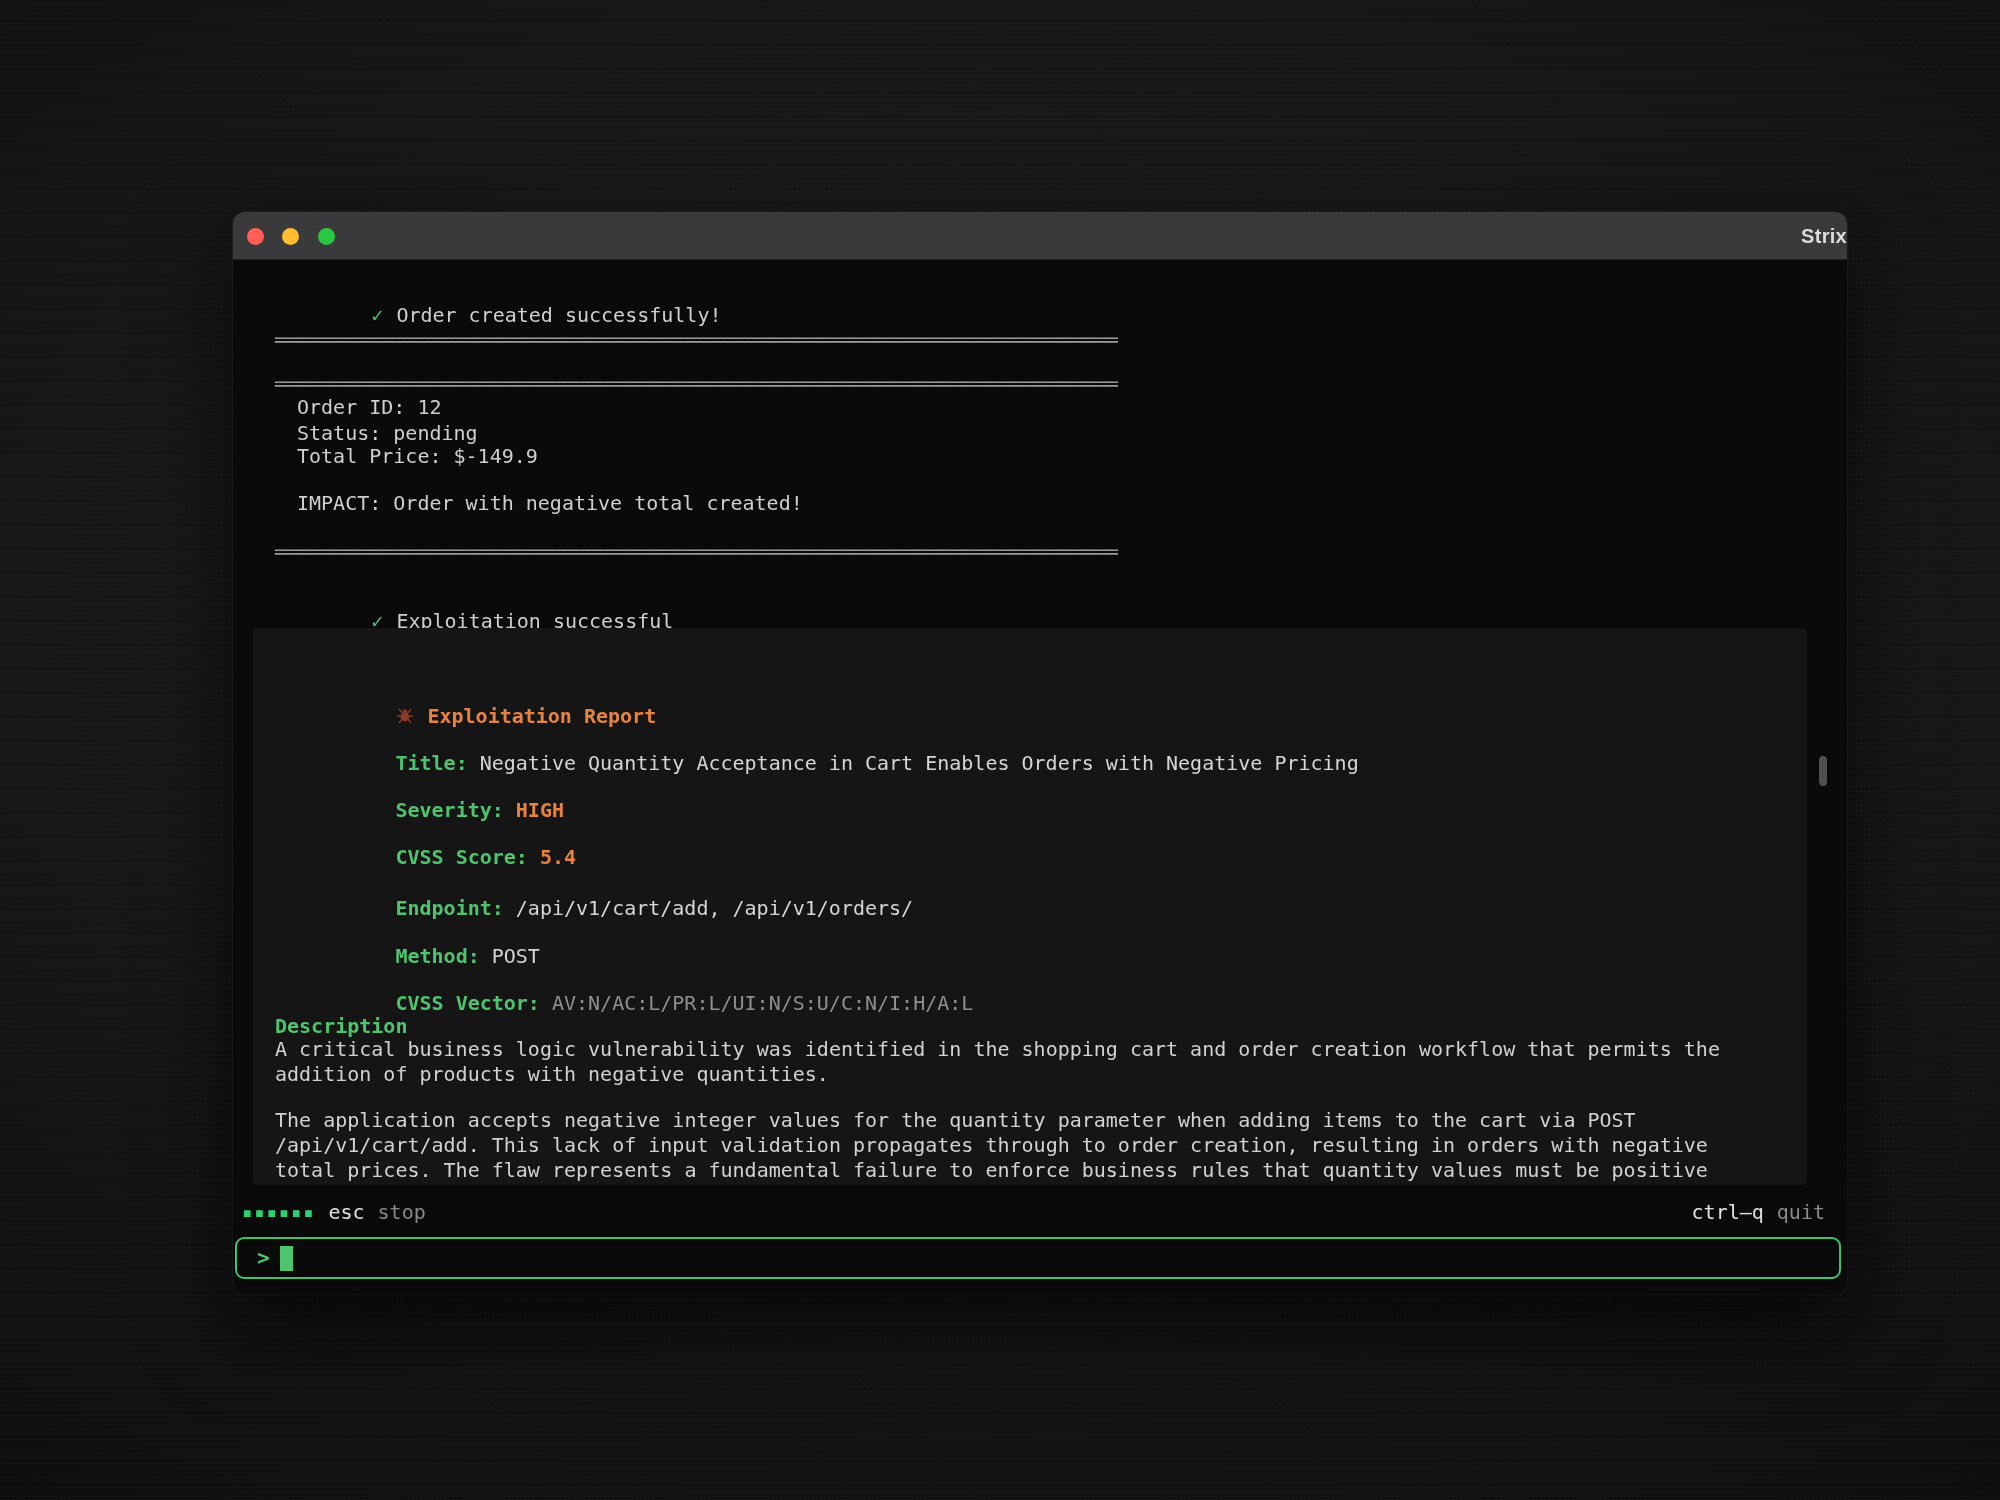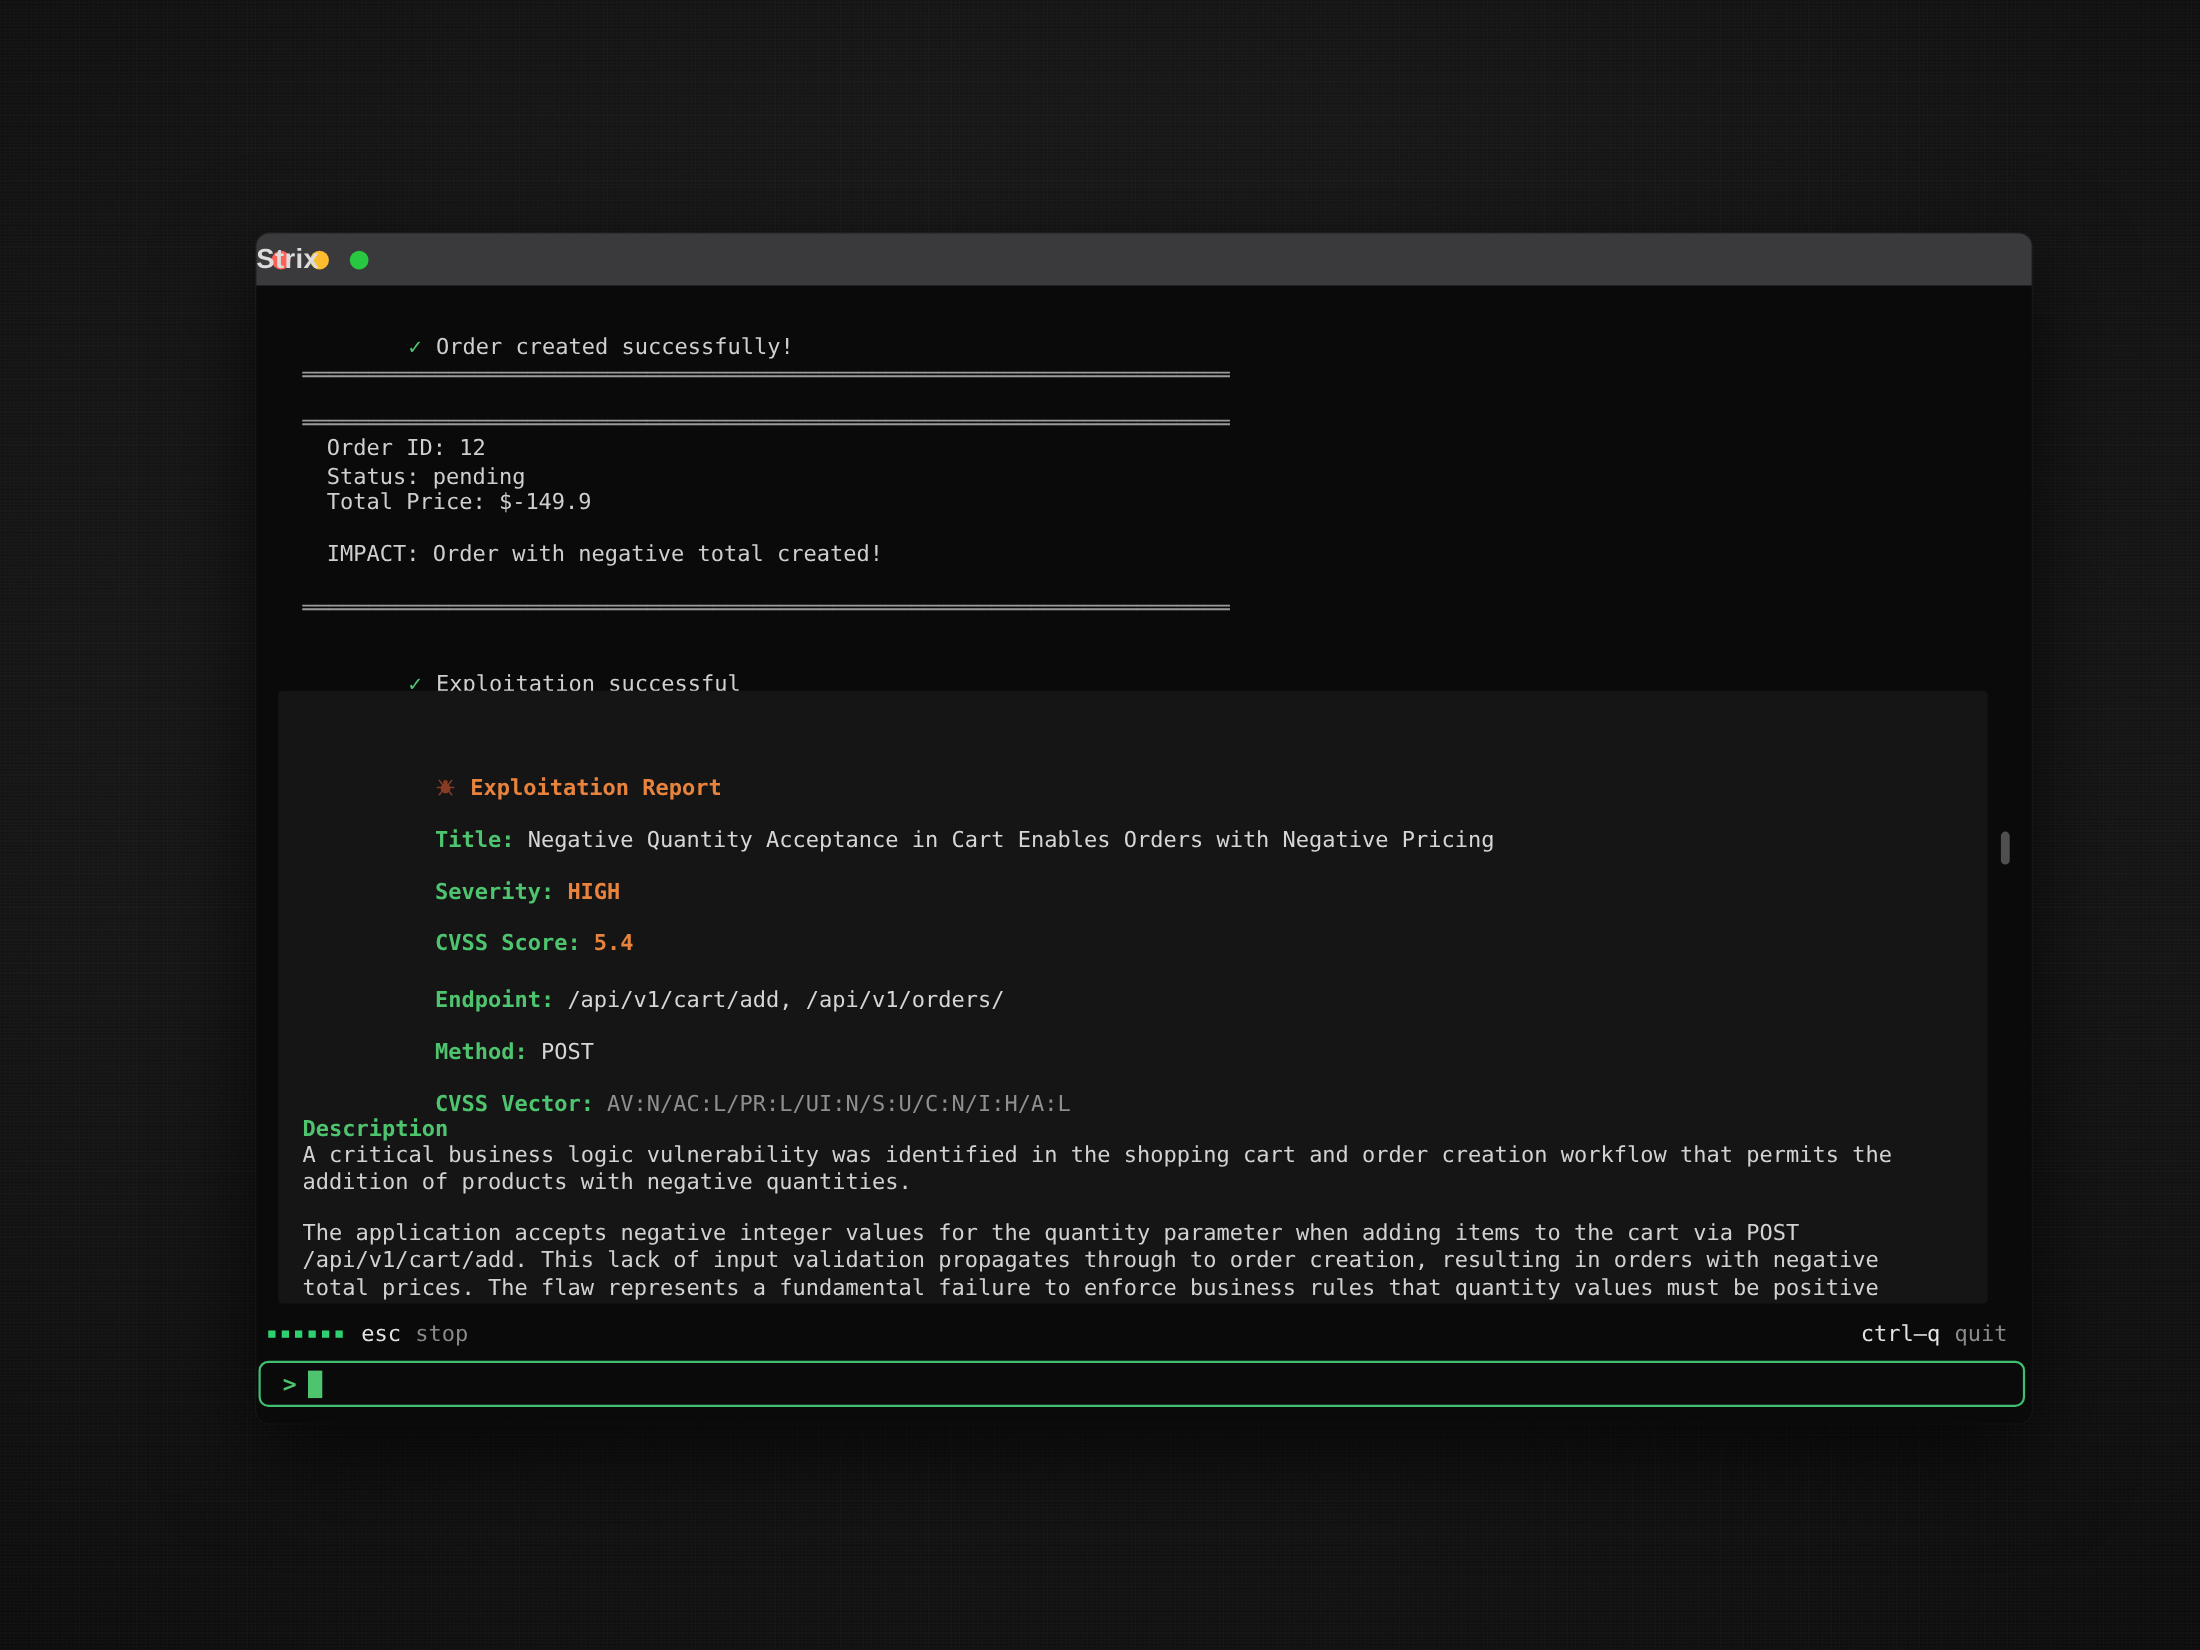--- a/index.html
+++ b/index.html
@@ -32,23 +32,23 @@
   .titlebar {
     position:absolute; top:0; left:0; right:0; height:48px;
     background:#3a3a3c; border-radius:12px 12px 0 0;
     border-bottom:1px solid #222;
   }
   .light { position:absolute; top:16px; width:17px; height:17px; border-radius:50%; }
   .light.red    { left:14px;  background:#ff5f57; }
   .light.yellow { left:49px;  background:#febc2e; }
   .light.green  { left:85px;  background:#28c840; }
   .title {
-    position:absolute; inset:0; text-align:left; line-height:48px;
+    position:absolute; inset:0; text-align:right; line-height:48px;
     font-family:"Liberation Sans", sans-serif; font-weight:bold;
-    font-size:25px; color:#dcdcdc; letter-spacing:0.3px;
+    font-size:20px; color:#dcdcdc; letter-spacing:0.3px;
   }
 
   .content {
     position:absolute; top:48px; left:0; right:0; bottom:0;
     overflow:hidden; font-size:20px; line-height:24px; color:#cfcfcf;
   }
   .line { position:absolute; left:42px; white-space:pre; }
   .indent { left:64px; }
   .sep { color:#9a9a9a; letter-spacing:0; }
 

